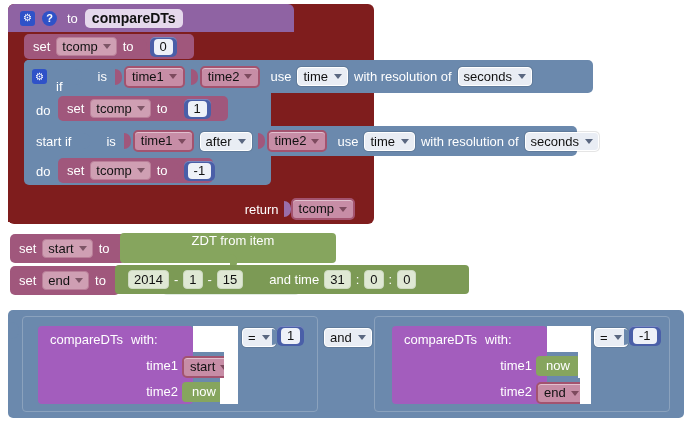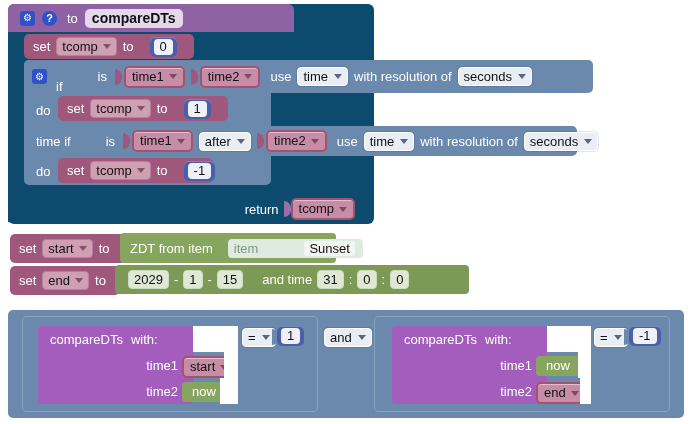--- a/index.html
+++ b/index.html
@@ -26,21 +26,21 @@
     color:#111;white-space:nowrap;line-height:15px;
     box-shadow:0 0 0 1px rgba(0,0,0,.10);
   }
   .field.plain{box-shadow:none;}
   .arrow{
     width:0;height:0;border-left:4px solid transparent;border-right:4px solid transparent;
     border-top:5px solid #5a6780;display:inline-block;margin-left:2px;
   }
 
   
-  .c-proc{background:#0c4a6e;}          
+  .c-proc{background:#7f1d1d;}          
   .c-proc-hdr{background:#8f63a3;}
   .c-var{background:#a0577c;}
   .c-logic{background:#6b89ad;}          
   .c-green{background:#86a55e;}         
   .c-green-dk{background:#7c9a55;}
   .c-call{background:#a35dbd;}          
 
   
   .varpill{
     display:inline-flex;align-items:center;gap:3px;
@@ -170,21 +170,21 @@
     <i class="arrow"></i>
   </span>
   <span class="lbl">to</span>
   <span class="plug plug-var"></span>
   <span class="numblk" style="margin-left:-3px;">
     <span class="num">1</span>
   </span>
 </div>
 
 <div class="blk c-logic row" style="left:24px;top:126px;width:553px;height:30px;border-radius:5px;padding-left:12px;gap:6px;">
-  <span class="lbl">time if</span>
+  <span class="lbl">start if</span>
   <span class="plug plug-logic" style="margin-left:6px;"></span>
   <span class="lbl" style="margin-left:10px;">is</span>
   <span class="plug plug-var" style="margin-left:2px;"></span>
   <span class="mval" style="margin-left:-4px;">
     <span>time1</span>
     <i class="arrow"></i>
   </span>
   <span class="field">
     <span>after</span>
     <i class="arrow"></i>
@@ -232,44 +232,44 @@
 </div>
 
 <div class="blk c-var row" style="left:10px;top:234px;width:116px;height:29px;border-radius:5px;padding-left:9px;gap:6px;">
   <span class="lbl">set</span>
   <span class="varpill">
     <span>start</span>
     <i class="arrow"></i>
   </span>
   <span class="lbl">to</span>
 </div>
-<div class="blk c-green row" style="left:120px;top:233px;width:216px;height:30px;border-radius:4px;padding-left:10px;gap:6px;">
+<div class="blk c-green row" style="left:120px;top:233px;width:216px;height:30px;border-radius:4px;padding-left:10px;gap:6px;flex-direction:column;">
   <span class="lbl">ZDT from item</span>
   <span class="plug plug-green"></span>
   <span class="row" style="background:#dfeae0;border-radius:4px;padding:2px 8px 2px 6px;gap:5px;margin-left:-4px;">
     <span style="color:#7e9b80;">item</span>
     <span style="background:#f2f6f2;border-radius:3px;padding:0 5px;color:#111;font-weight:normal;margin-left:41px;">Sunset</span>
   </span>
 </div>
 
 <div class="blk c-var row" style="left:10px;top:266px;width:110px;height:29px;border-radius:5px;padding-left:9px;gap:6px;">
   <span class="lbl">set</span>
   <span class="varpill">
     <span>end</span>
     <i class="arrow"></i>
   </span>
   <span class="lbl">to</span>
 </div>
 <div class="blk c-green-dk row" style="left:115px;top:265px;width:354px;height:29px;border-radius:4px;padding-left:13px;gap:5px;">
-  <span class="field plain" style="background:#dfe8d4;border-color:#cdd9c0;">2029</span>
+  <span class="field plain" style="background:#dfe8d4;border-color:#cdd9c0;">2014</span>
   <span class="lbl">-</span>
   <span class="field plain" style="background:#dfe8d4;border-color:#cdd9c0;">1</span>
   <span class="lbl">-</span>
   <span class="field plain" style="background:#dfe8d4;border-color:#cdd9c0;">15</span>
-  <span class="lbl" style="margin-left:14px;">and time</span>
+  <span class="lbl" style="margin-left:21px;">and time</span>
   <span class="field plain" style="background:#dfe8d4;border-color:#cdd9c0;">31</span>
   <span class="lbl">:</span>
   <span class="field plain" style="background:#dfe8d4;border-color:#cdd9c0;">0</span>
   <span class="lbl">:</span>
   <span class="field plain" style="background:#dfe8d4;border-color:#cdd9c0;">0</span>
 </div>
 
 <div class="blk c-logic" style="left:8px;top:310px;width:676px;height:108px;border-radius:5px;"></div>
 
 <div class="blk" style="left:22px;top:316px;width:296px;height:96px;border-radius:4px;border:1px solid #8ba2bd;background:#6b89ad;"></div>

